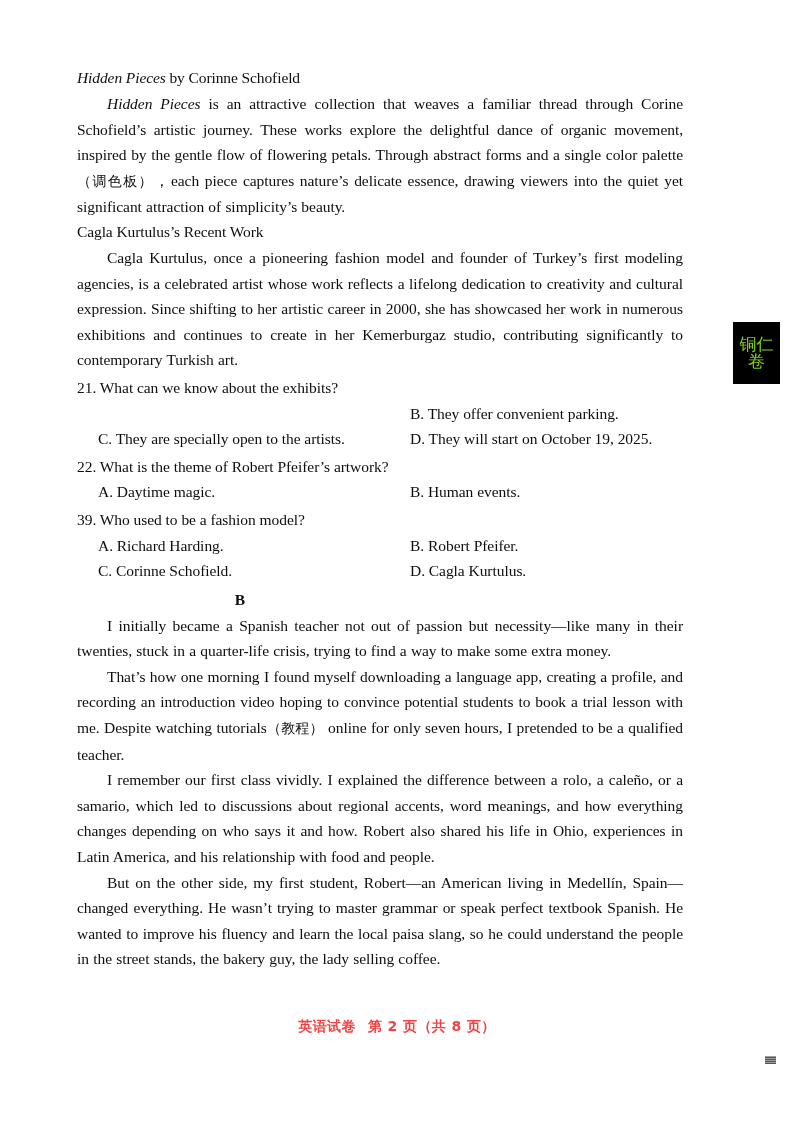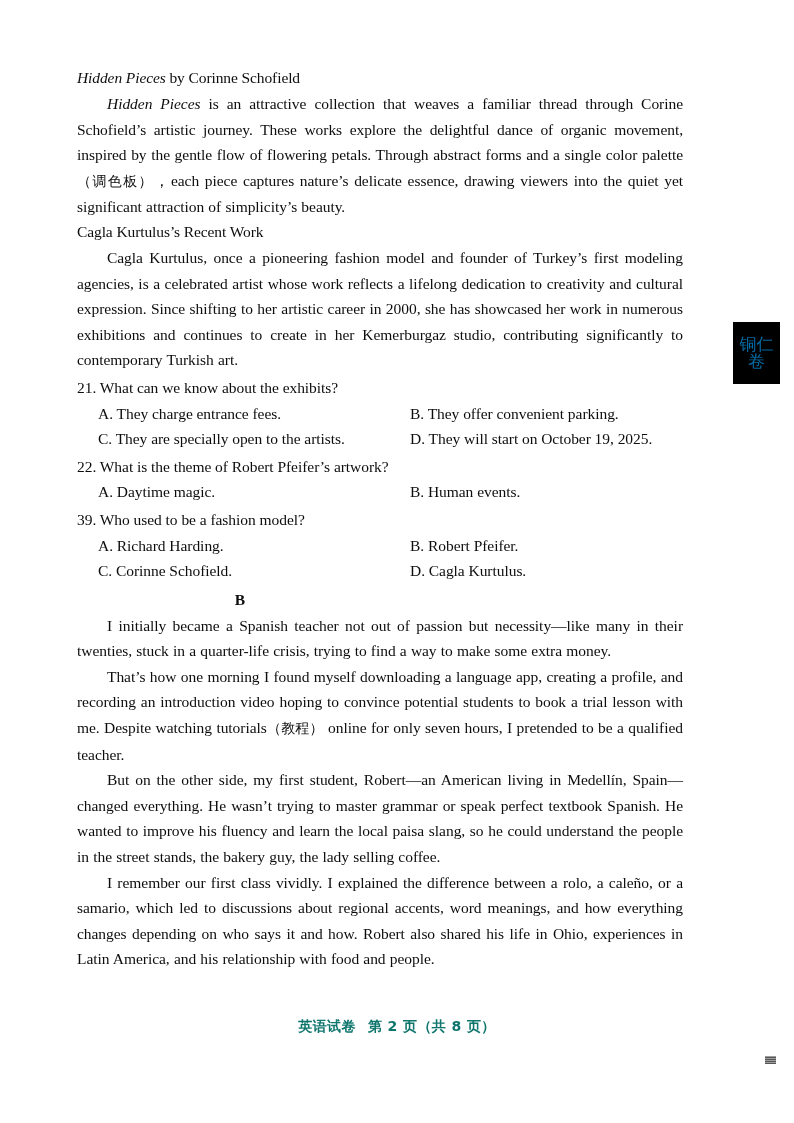--- a/index.html
+++ b/index.html
@@ -94,42 +94,42 @@
   }
 
   
   .side-tab {
     position: absolute;
     left: 733px;
     top: 322px;
     width: 47px;
     height: 62px;
     background: #000000;
-    color: #0369a1;
+    color: #84cc16;
     font-family: "DejaVu Sans", "Liberation Sans", sans-serif;
     display: flex;
     flex-direction: column;
     align-items: center;
     justify-content: center;
     line-height: 1.02;
   }
   .side-tab .row1 { font-size: 17px; letter-spacing: 0px; }
   .side-tab .row2 { font-size: 17px; }
 
   
   .footer {
     position: absolute;
     left: 0;
     top: 1018px;
     width: 794px;
     text-align: center;
     font-family: "DejaVu Sans", "Liberation Sans", sans-serif;
     font-size: 14px;
     font-weight: bold;
-    color: #0f766e;
+    color: #ef4444;
     letter-spacing: 0.4px;
   }
   .footer .gap { display: inline-block; width: 12px; }
 
   
   .scan-mark {
     position: absolute;
     left: 765px;
     top: 1056px;
     width: 11px;
@@ -151,21 +151,20 @@
 
     <p class="para"><span class="ital">Hidden Pieces</span><span> is an attractive collection that weaves a familiar thread through Corine Schofield’s artistic journey. These works explore the delightful dance of organic movement, inspired by the gentle flow of flowering petals. Through abstract forms and a single color palette</span><span class="cn">（调色板）</span><span>，each piece captures nature’s delicate essence, drawing viewers into the quiet yet significant attraction of simplicity’s beauty.</span></p>
 
     <div class="sec-heading">Cagla Kurtulus’s Recent Work</div>
 
     <p class="para">Cagla Kurtulus, once a pioneering fashion model and founder of Turkey’s first modeling agencies, is a celebrated artist whose work reflects a lifelong dedication to creativity and cultural expression. Since shifting to her artistic career in 2000, she has showcased her work in numerous exhibitions and continues to create in her Kemerburgaz studio, contributing significantly to contemporary Turkish art.</p>
 
     <div class="q-block">
       <p class="q-stem">21. What can we know about the exhibits?</p>
       <div class="q-options">
-        <span class="opt col-left">A. They charge entrance fees.</span>
         <span class="opt col-right">B. They offer convenient parking.</span>
       </div>
       <div class="q-options">
         <span class="opt col-left">C. They are specially open to the artists.</span>
         <span class="opt col-right">D. They will start on October 19, 2025.</span>
       </div>
     </div>
 
     <div class="q-block">
       <p class="q-stem">22. What is the theme of Robert Pfeifer’s artwork?</p>
@@ -186,23 +185,23 @@
         <span class="opt col-right">D. Cagla Kurtulus.</span>
       </div>
     </div>
 
     <div class="section-letter">B</div>
 
     <p class="para">I initially became a Spanish teacher not out of passion but necessity—like many in their twenties, stuck in a quarter-life crisis, trying to find a way to make some extra money.</p>
 
     <p class="para"><span>That’s how one morning I found myself downloading a language app, creating a profile, and recording an introduction video hoping to convince potential students to book a trial lesson with me. Despite watching tutorials</span><span class="cn">（教程）</span><span> online for only seven hours, I pretended to be a qualified teacher.</span></p>
 
+    <p class="para">I remember our first class vividly. I explained the difference between a rolo, a caleño, or a samario, which led to discussions about regional accents, word meanings, and how everything changes depending on who says it and how. Robert also shared his life in Ohio, experiences in Latin America, and his relationship with food and people.</p>
+
     <p class="para">But on the other side, my first student, Robert—an American living in Medellín, Spain—changed everything. He wasn’t trying to master grammar or speak perfect textbook Spanish. He wanted to improve his fluency and learn the local paisa slang, so he could understand the people in the street stands, the bakery guy, the lady selling coffee.</p>
-
-    <p class="para">I remember our first class vividly. I explained the difference between a rolo, a caleño, or a samario, which led to discussions about regional accents, word meanings, and how everything changes depending on who says it and how. Robert also shared his life in Ohio, experiences in Latin America, and his relationship with food and people.</p>
 
   </div>
 
   <div class="side-tab">
     <span class="row1">铜仁</span>
     <span class="row2">卷</span>
   </div>
 
   <div class="footer">
     <span>英语试卷</span><span class="gap"></span><span>第 2 页（共 8 页）</span>

